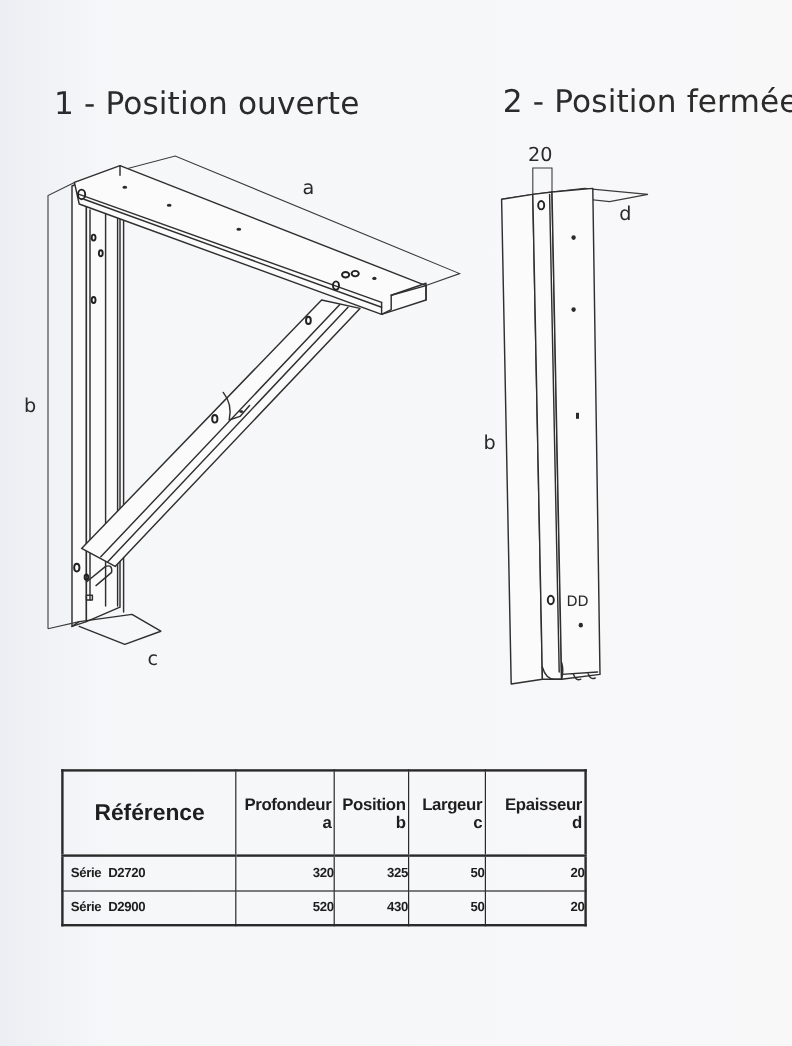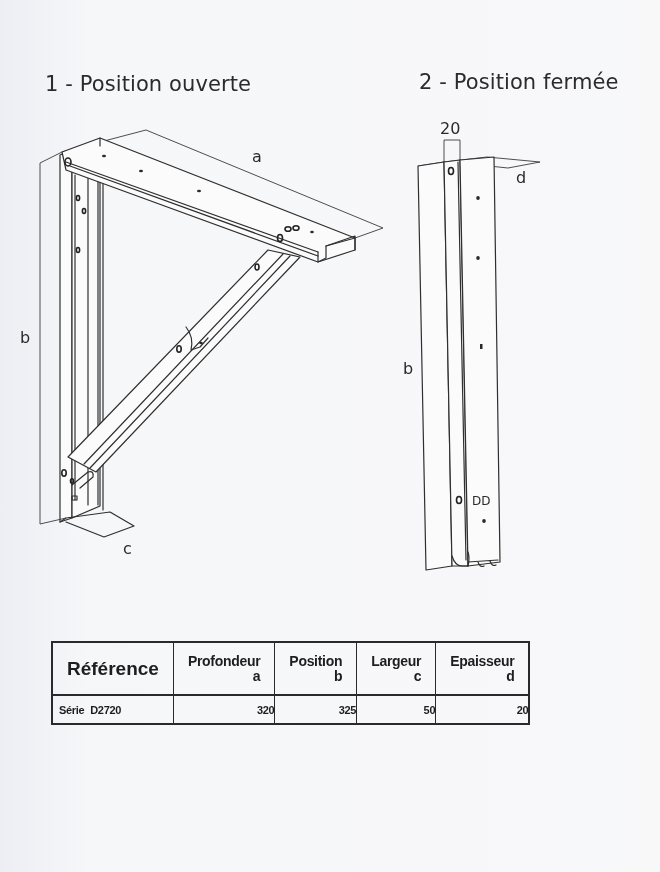--- a/index.html
+++ b/index.html
@@ -7,21 +7,21 @@
     body {
       position: relative;
       background: #f7f7f9;
       background-image: linear-gradient(90deg, #eceef3 0px, #f6f7f9 90px, #f8f8f9 660px);
       font-family: "DejaVu Sans", sans-serif;
       color: #2a2a2a;
     }
     .title {
       position: absolute;
       font-family: "DejaVu Sans", sans-serif;
-      font-size: 21px;
+      font-size: 26px;
       font-weight: normal;
       color: #2b2b2b;
       letter-spacing: 0.1px;
       white-space: nowrap;
     }
     #title-open { left: 45px; top: 72px; }
     #title-closed { left: 375px; top: 70px; margin-left: 44px; }
 
     svg.drawing {
       position: absolute;
@@ -51,22 +51,22 @@
     .spec-table th, .spec-table td {
       border-right: 1.5px solid #2a2a2a;
       text-align: right;
       vertical-align: middle;
     }
     .spec-table th {
       border-bottom: 2px solid #2a2a2a;
       font-weight: bold;
       font-size: 14px;
       line-height: 15px;
-      height: 53px;
-      padding: 2px 14px;
+      height: 71px;
+      padding: 2px 2px;
       letter-spacing: -0.3px;
     }
     .spec-table th.ref-head {
       font-size: 19px;
       text-align: center;
       letter-spacing: 0px;
     }
     .spec-table th .sub { display: block; font-size: 14px; }
     .spec-table td {
       font-size: 11px;
@@ -205,14 +205,21 @@
     </tr>
   </thead>
   <tbody>
     <tr>
       <td class="ref-cell">Série D2720</td>
       <td>320</td>
       <td>325</td>
       <td>50</td>
       <td style="border-right:none">20</td>
     </tr>
+    <tr>
+      <td class="ref-cell">Série D2900</td>
+      <td>520</td>
+      <td>430</td>
+      <td>50</td>
+      <td style="border-right:none">20</td>
+    </tr>
   </tbody>
 </table>
 
 </body></html>

